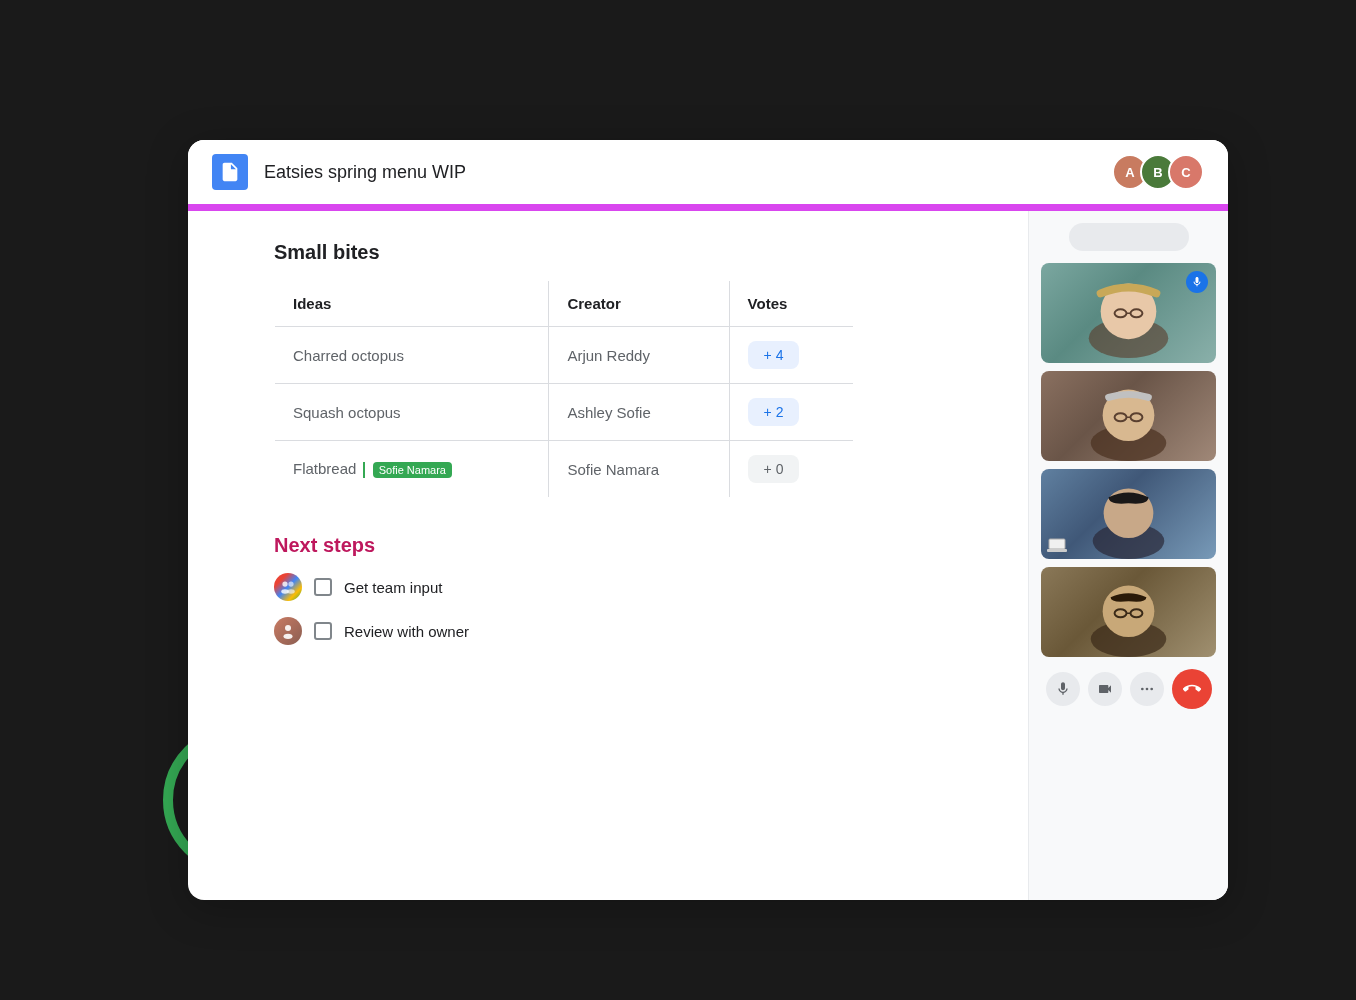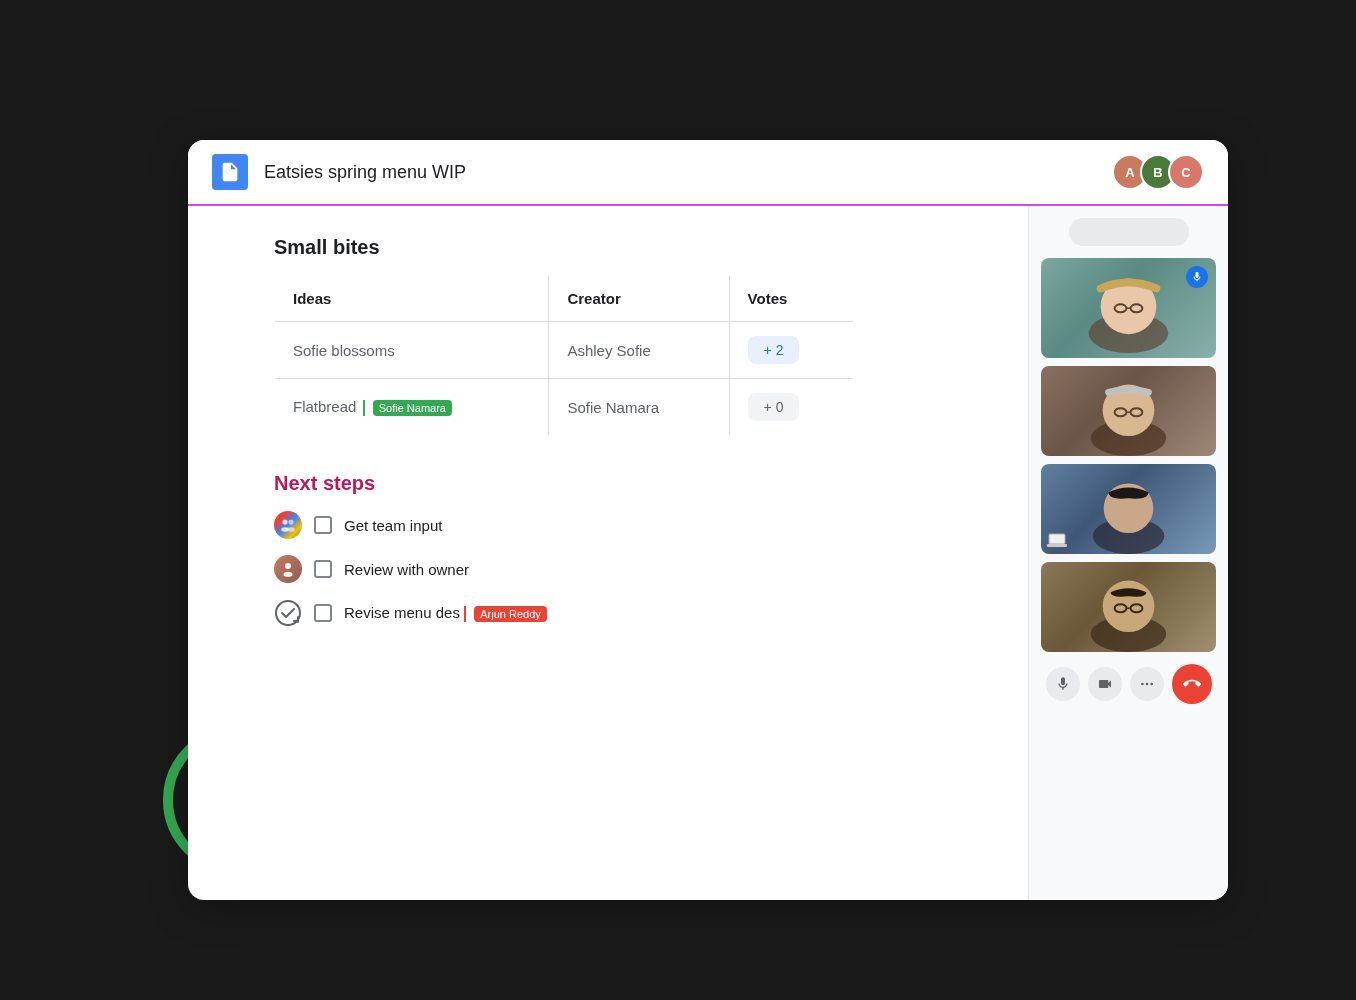--- a/index.html
+++ b/index.html
@@ -35,21 +35,21 @@
       display: flex;
       flex-direction: column;
     }
 
     
     .doc-header {
       display: flex;
       align-items: center;
       justify-content: space-between;
       padding: 14px 24px;
-      border-bottom: 2px solid #d946ef;
+      border-bottom: 7px solid #d946ef;
       background: #fff;
       flex-shrink: 0;
     }
     .doc-header-left {
       display: flex;
       align-items: center;
       gap: 16px;
     }
     .doc-icon {
       width: 36px;
@@ -393,21 +393,28 @@
         <table class="ideas-table">
           <thead>
             <tr>
               <th>Ideas</th>
               <th>Creator</th>
               <th>Votes</th>
             </tr>
           </thead>
           <tbody>
             <tr>
-              <td>Sofie blossoms</td>
+              <td>Charred octopus</td>
+              <td class="creator-cell">Arjun Reddy</td>
+              <td>
+                <span class="vote-btn vote-blue">+ 4</span>
+              </td>
+            </tr>
+            <tr>
+              <td>Squash octopus</td>
               <td class="creator-cell">Ashley Sofie</td>
               <td>
                 <span class="vote-btn vote-blue">+ 2</span>
               </td>
             </tr>
             <tr>
               <td>
                 <span>Flatbread</span>
                 <span class="cursor-bar"></span>
                 <span class="cursor-tooltip">Sofie Namara</span>
@@ -437,36 +444,20 @@
           </li>
           <li class="task-item">
             <div class="task-avatar task-avatar-single">
               <svg width="18" height="18" viewBox="0 0 24 24">
                 <circle cx="12" cy="8" r="4" fill="#fff" opacity="0.9"></circle>
                 <ellipse cx="12" cy="19" rx="6" ry="3.5" fill="#fff" opacity="0.9"></ellipse>
               </svg>
             </div>
             <div class="checkbox"></div>
             <span>Review with owner</span>
-          </li>
-          <li class="task-item">
-            <div class="task-avatar-check">
-              <svg width="28" height="28" viewBox="0 0 28 28">
-                <circle cx="14" cy="14" r="12" fill="none" stroke="#5f6368" stroke-width="2"></circle>
-                <polyline points="8,14 12,18 20,10" fill="none" stroke="#5f6368" stroke-width="2" stroke-linecap="round" stroke-linejoin="round"></polyline>
-                <line x1="20" y1="22" x2="24" y2="22" stroke="#5f6368" stroke-width="2" stroke-linecap="round"></line>
-                <line x1="24" y1="18" x2="24" y2="23" stroke="#5f6368" stroke-width="2" stroke-linecap="round"></line>
-              </svg>
-            </div>
-            <div class="checkbox"></div>
-            <span>
-              <span>Revise menu des</span>
-              <span class="cursor-bar-red"></span>
-              <span class="arjun-tooltip">Arjun Reddy</span>
-            </span>
           </li>
         </ul>
 
       </div>
 
       <div class="video-panel">
         <div class="video-search-bar"></div>
 
         <div class="video-tile tile-1" style="position:relative;">
           

